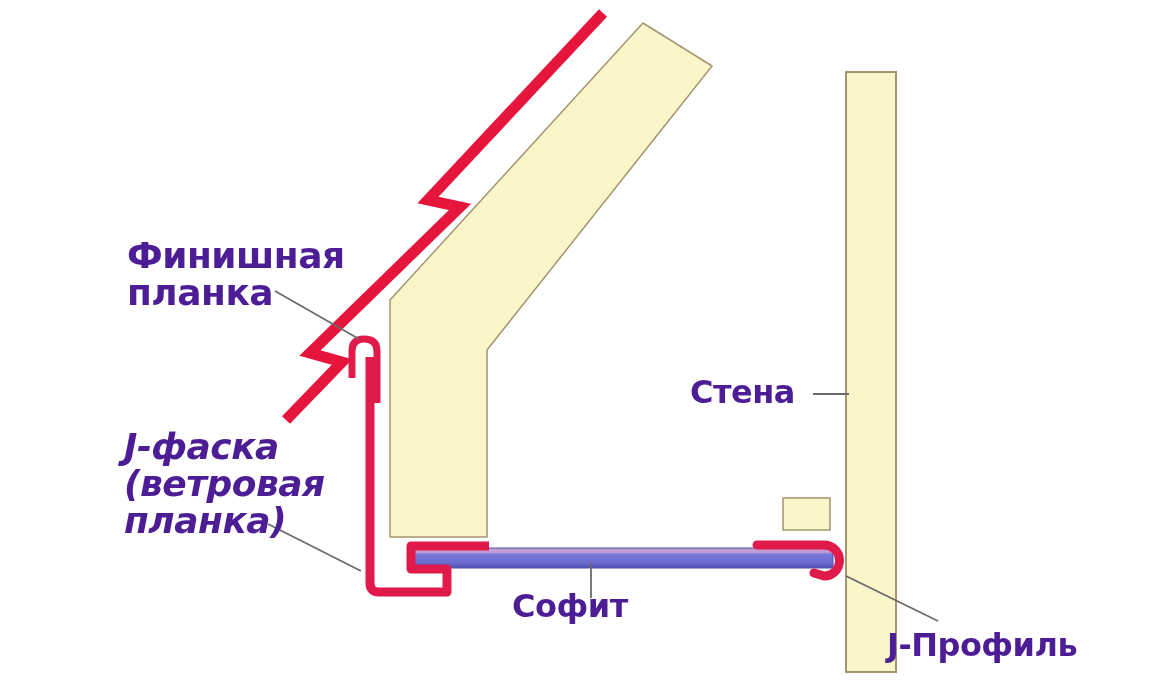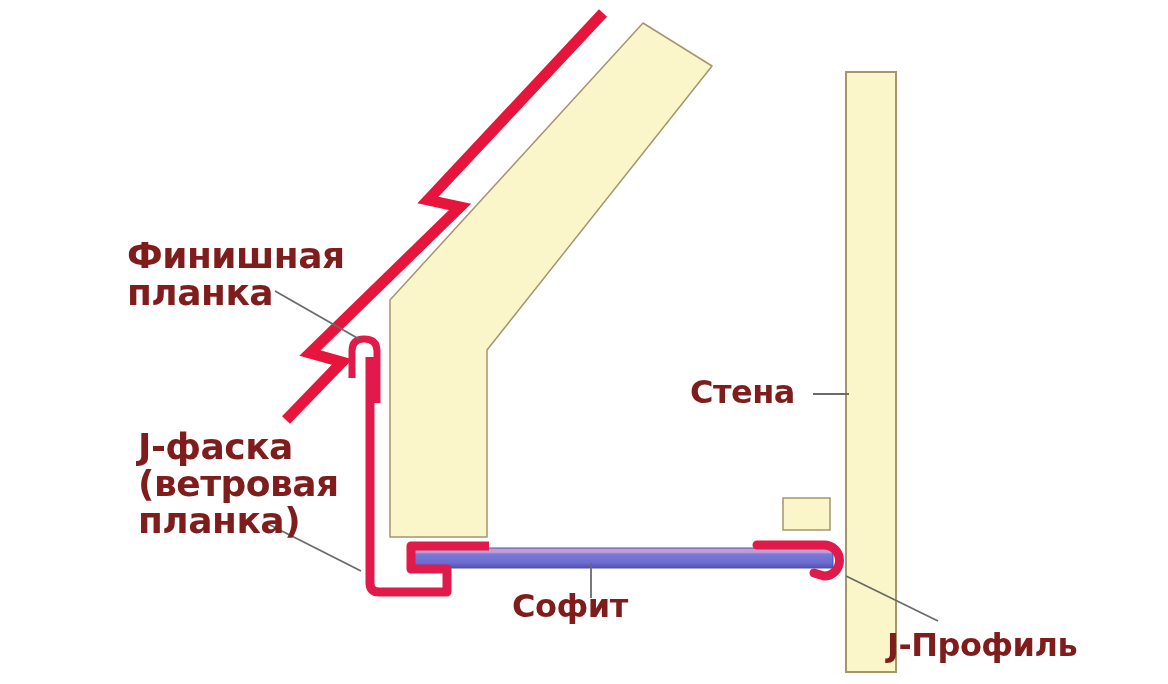--- a/index.html
+++ b/index.html
@@ -6,21 +6,21 @@
   .canvas{
     position:relative;
     width:1168px;height:684px;
     background:#ffffff;
     overflow:hidden;
     font-family:"DejaVu Sans","Liberation Sans",sans-serif;
   }
   .diagram-svg{position:absolute;left:0;top:0;width:1168px;height:684px;}
   .lbl{
     position:absolute;
-    color:#7f1d1d;
+    color:#4c1d95;
     font-weight:bold;
     white-space:nowrap;
     letter-spacing:-0.5px;
   }
   .lbl-small{font-size:36px;line-height:37px;}
   .lbl-big{font-size:32px;line-height:40px;}
 </style>
 </head>
 <body>
 
@@ -58,21 +58,21 @@
     <line x1="591" y1="563" x2="591" y2="598" stroke="#6a6a6a" stroke-width="1.8"></line>
     <line x1="813" y1="394" x2="849" y2="394" stroke="#6a6a6a" stroke-width="1.8"></line>
     <line x1="846" y1="576" x2="938" y2="621" stroke="#6a6a6a" stroke-width="1.8"></line>
   </svg>
 
   <div class="lbl lbl-small" style="left:127px;top:237px;">
     <div>Финишная</div>
     <div>планка</div>
   </div>
 
-  <div class="lbl lbl-small" style="left:138px;top:428px;">
+  <div class="lbl lbl-small" style="left:124px;top:428px;font-style:italic;">
     <div>J-фаска</div>
     <div>(ветровая</div>
     <div>планка)</div>
   </div>
 
   <div class="lbl lbl-big" style="left:512px;top:586px;text-align:right;">Софит</div>
 
   <div class="lbl lbl-big" style="left:690px;top:372px;">Стена</div>
 
   <div class="lbl lbl-big" style="left:887px;top:625px;">J-Профиль</div>

